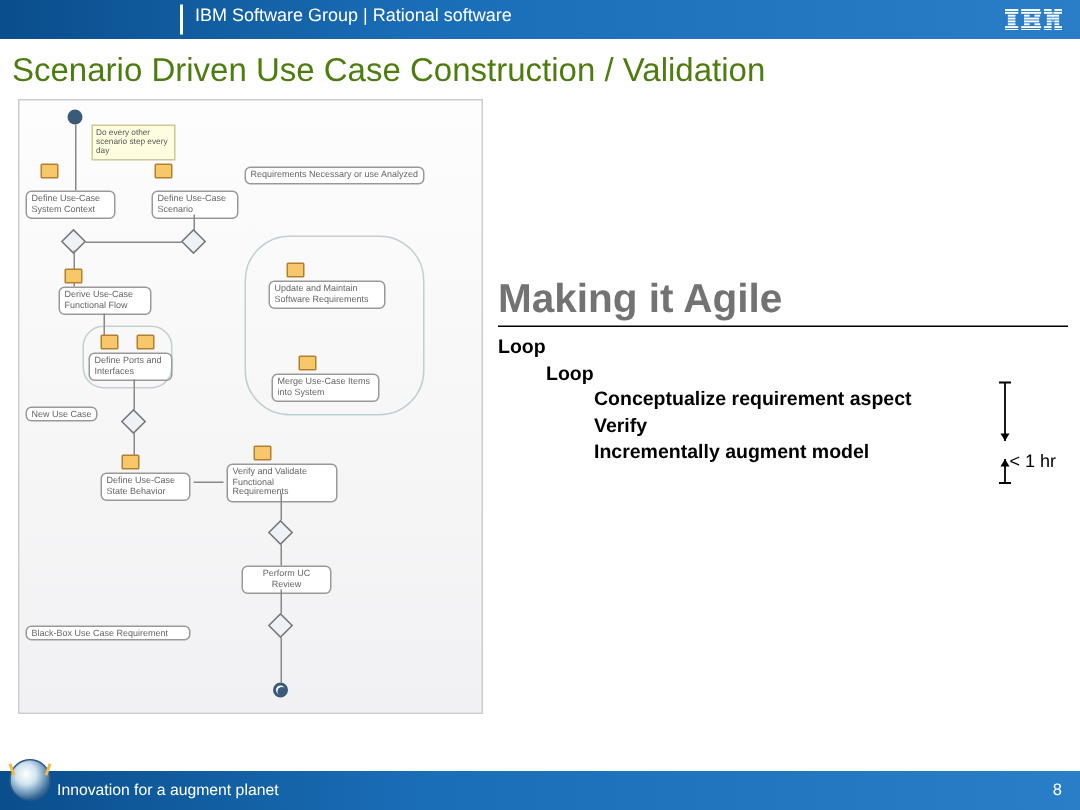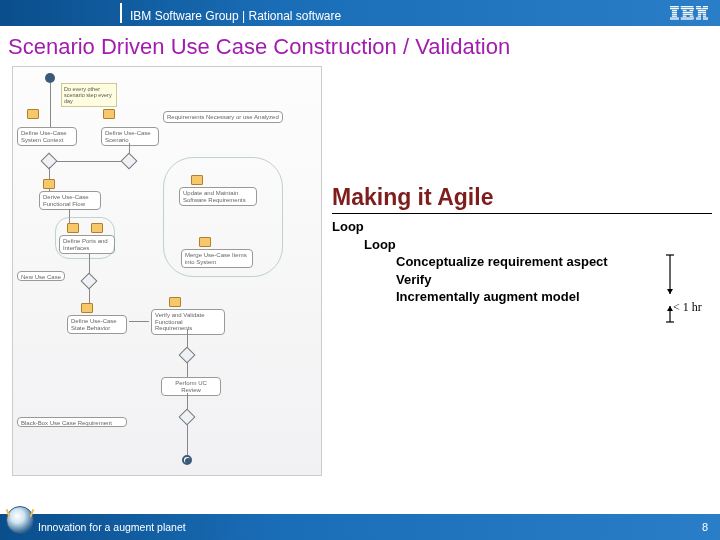--- a/index.html
+++ b/index.html
@@ -14,40 +14,40 @@
   .header {
     height: 26px;
     background: linear-gradient(to right, #0a4e8c 0%, #1a6eb8 40%, #2a7ec8 100%);
     display: flex;
     align-items: center;
     justify-content: space-between;
     padding: 0 12px 0 0;
   }
   .header-left {
     display: flex;
-    align-items: flex-end;
+    align-items: flex-start;
   }
   .header-divider {
     width: 2px;
     height: 20px;
     background: #fff;
     margin-left: 120px;
     margin-right: 8px;
   }
   .header-text {
     color: #fff;
     font-size: 12px;
   }
   .ibm-logo {
     display: flex;
     align-items: center;
   }
   .ibm-logo svg { height: 14px; }
   .title {
-    color: #a21caf;
+    color: #4d7c0f;
     font-size: 22px;
     padding: 8px 8px 6px 8px;
   }
   .content {
     position: relative;
     width: 100%;
     height: 450px;
   }
   .diagram {
     position: absolute;
@@ -111,23 +111,23 @@
     padding: 2px;
     line-height: 1.1;
   }
   .agile-box {
     position: absolute;
     left: 332px;
     top: 118px;
     width: 380px;
   }
   .agile-title {
-    font-size: 23px;
+    font-size: 27px;
     font-weight: bold;
-    color: #7f1d1d;
+    color: #737373;
     margin-bottom: 2px;
   }
   .agile-rule {
     border: none;
     border-top: 1.5px solid #000;
     margin-bottom: 4px;
   }
   .agile-lines {
     font-size: 13px;
     font-weight: bold;
@@ -146,21 +146,20 @@
     position: absolute;
     left: 0;
     top: 2px;
   }
   .time-label {
     position: absolute;
     left: 8px;
     top: 48px;
     font-size: 12px;
     white-space: nowrap;
-    font-family: Liberation Serif, serif;
   }
   .footer {
     position: absolute;
     bottom: 0;
     left: 0;
     width: 720px;
     height: 26px;
     background: linear-gradient(to right, #0a4e8c 0%, #1a6eb8 40%, #2a7ec8 100%);
     display: flex;
     align-items: center;

